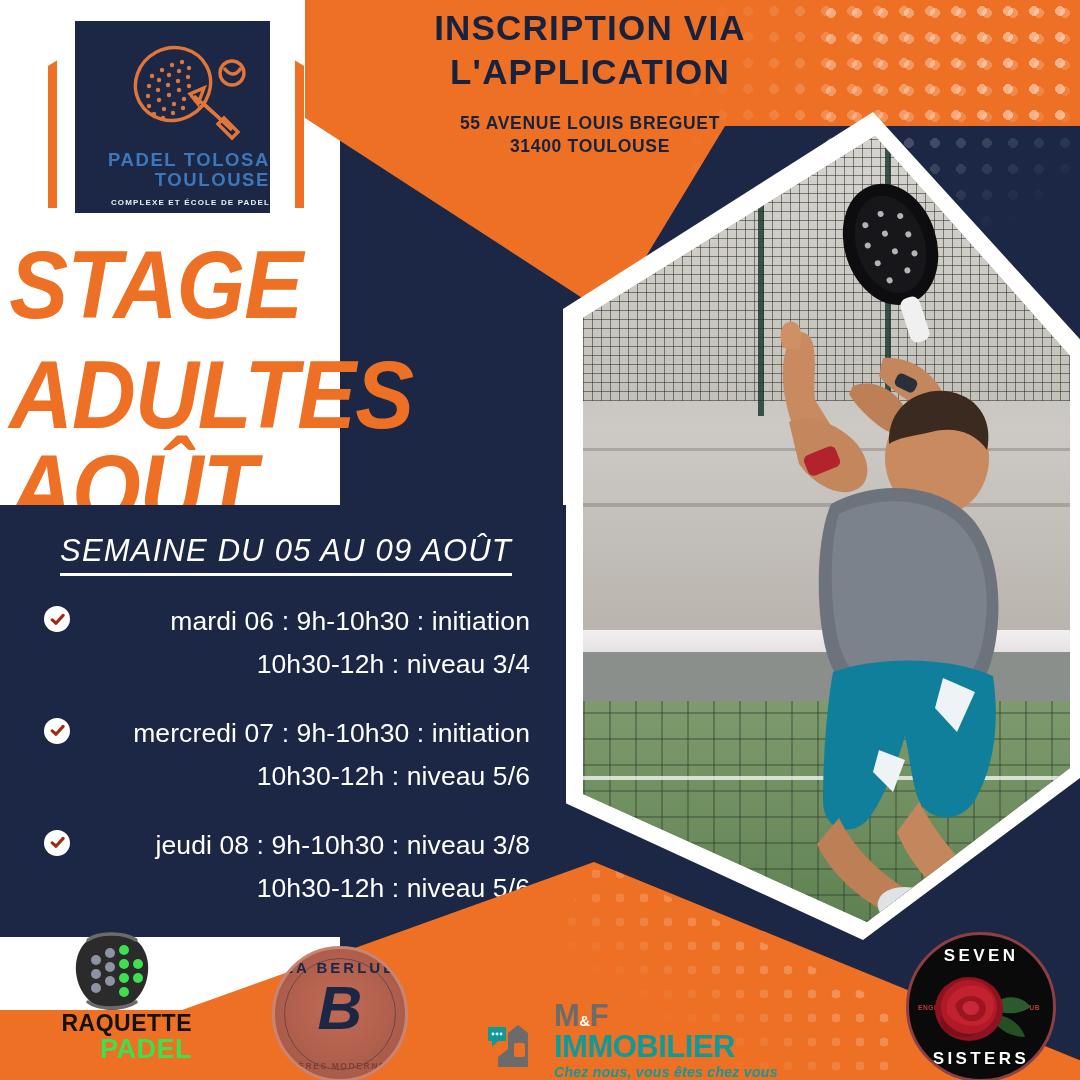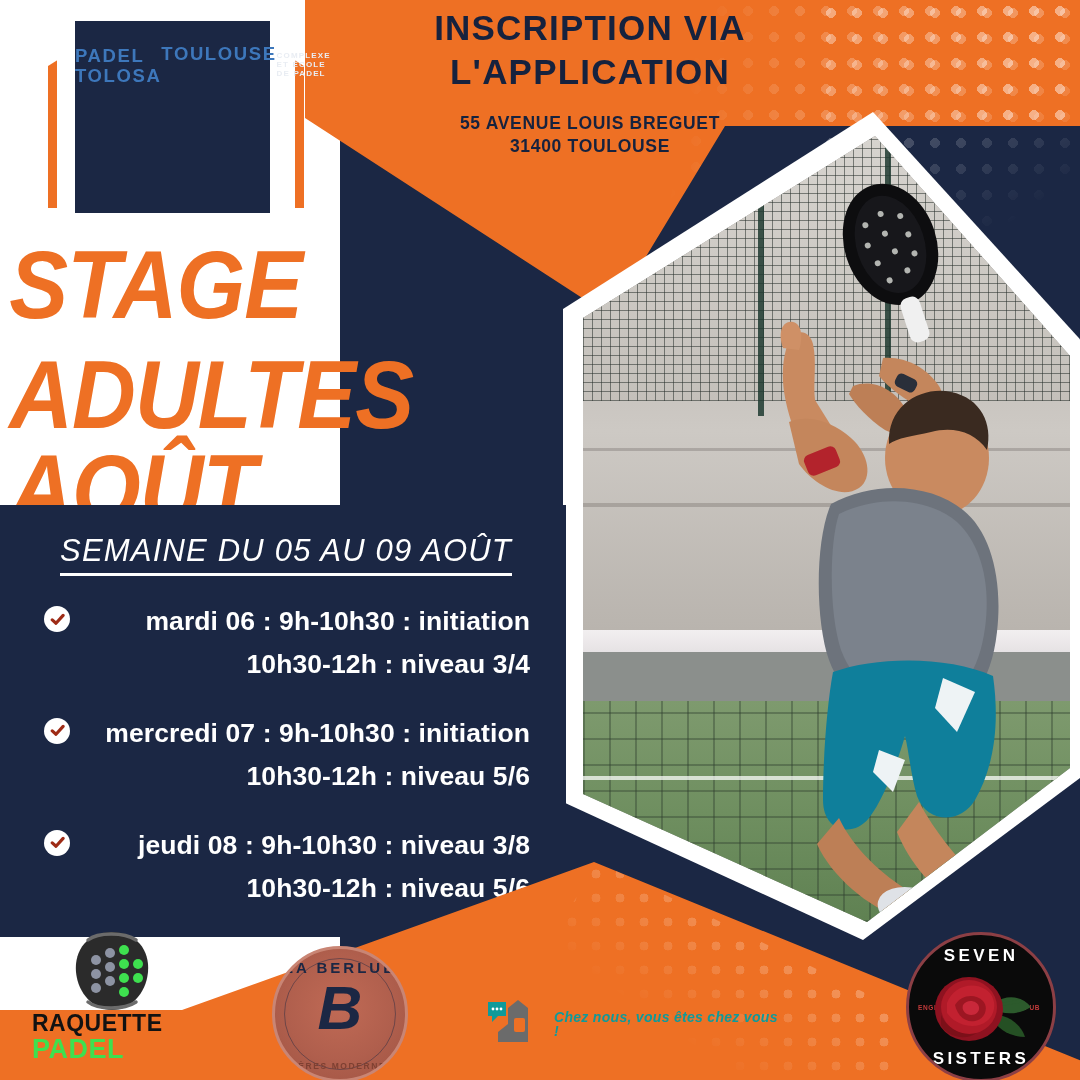--- a/index.html
+++ b/index.html
@@ -65,22 +65,22 @@
     background:transparent;
   }
   .arch-mask{
     left:57px;top:-6px;width:238px;height:214px;
     background:#ffffff;
     clip-path:polygon(0 100%, 0 36%, 50% 0, 100% 36%, 100% 100%);
   }
 
   .logo-card{
     left:75px;top:21px;width:195px;height:192px;
-    background:#1b2744;display:flex;flex-direction:row;
-    align-items:flex-start;justify-content:flex-start;
+    background:#1b2744;display:flex;flex-direction:column;
+    align-items:flex-end;justify-content:flex-start;
     padding-top:23px;box-sizing:border-box;
   }
   .logo-mark{width:150px;height:104px;}
   .logo-l1{
     color:#3d77bb;font-size:18.5px;font-weight:700;letter-spacing:1.6px;
     line-height:1.08;margin-top:2px;
   }
   .logo-l2{
     color:#3d77bb;font-size:18.5px;font-weight:700;letter-spacing:1.6px;
     line-height:1.12;
@@ -164,21 +164,21 @@
     border-bottom:3px solid #ffffff;padding-bottom:4px;
   }
   .sched-list{position:absolute;left:0;top:600px;width:566px;}
   .sched-item{position:relative;margin-bottom:26px;}
   .check{
     position:absolute;left:44px;top:6px;width:26px;height:26px;border-radius:50%;
     background:#ffffff;display:flex;align-items:center;justify-content:center;
   }
   .check svg{width:15px;height:15px;display:block;}
   .sched-line{
-    color:#ffffff;font-size:26.5px;line-height:1.62;font-weight:700;
+    color:#ffffff;font-size:26.5px;line-height:1.62;font-weight:400;
     text-align:right;padding-right:36px;letter-spacing:.1px;
   }
 
   
   .orange-bottom{
     left:-4px;top:862px;width:1088px;height:222px;background:#ee7024;
     clip-path:polygon(0 148px, 186px 148px, 598px 0, 1088px 200px, 1088px 222px, 0 222px);
   }
   .halftone-bottom{
     position:absolute;left:560px;top:862px;width:340px;height:222px;
@@ -187,21 +187,21 @@
     -webkit-mask-image:linear-gradient(215deg, rgba(0,0,0,1) 5%, rgba(0,0,0,0) 72%);
     mask-image:linear-gradient(215deg, rgba(0,0,0,1) 5%, rgba(0,0,0,0) 72%);
     clip-path:polygon(38px 0, 340px 148px, 340px 222px, 0 222px, 0 62px);
     pointer-events:none;
   }
 
   
   .sp{position:absolute;}
 
   
-  .sp-raquette{left:32px;top:928px;width:160px;height:150px;text-align:left;}
+  .sp-raquette{left:32px;top:928px;width:160px;height:150px;text-align:right;}
   .rq-mark{width:92px;height:86px;margin:0 auto;display:block;}
   .rq-t1{color:#121212;font-size:23px;font-weight:900;letter-spacing:.5px;line-height:1;margin-top:-2px;}
   .rq-t2{color:#3ee04f;font-size:27px;font-weight:900;letter-spacing:.5px;line-height:1.05;}
   .rq-t3{color:#2d3a52;font-size:8px;font-weight:700;letter-spacing:1.6px;margin-top:16px;}
 
   
   .sp-berlue{left:272px;top:946px;width:134px;height:134px;}
   .berlue-circle{
     width:130px;height:130px;border-radius:50%;
     background:radial-gradient(circle at 50% 45%, #c06a55 0%, #b05f4d 55%, #9e5342 100%);
@@ -471,20 +471,21 @@
         <rect x="30" y="18" width="11" height="14" rx="2" fill="#ee7024"></rect>
         <path d="M4 2 L22 2 L22 16 L14 16 L8 22 L8 16 L4 16 Z" fill="#0f9a9a"></path>
         <g fill="#ffffff">
             <circle cx="9" cy="9" r="1.4"></circle>
             <circle cx="13" cy="9" r="1.4"></circle>
             <circle cx="17" cy="9" r="1.4"></circle>
           </g>
         <path d="M24 24 L14 32 L14 42 L24 42 Z" fill="#6b6b6b"></path>
       </svg>
       <div class="mf-text">
+        <div class="mf-name"><span class="mf-m">M</span><span class="mf-amp">&amp;</span><span class="mf-f">F</span> <span class="mf-im">IMMOBILIER</span></div>
         <div class="mf-tag">Chez nous, vous êtes chez vous !</div>
       </div>
     </div>
   </div>
 
   <div class="sp sp-seven">
     <div class="seven-circle">
       <div class="seven-top">SEVEN</div>
       <div class="seven-l">ENGLISH</div>
       <div class="seven-r">PUB</div>

